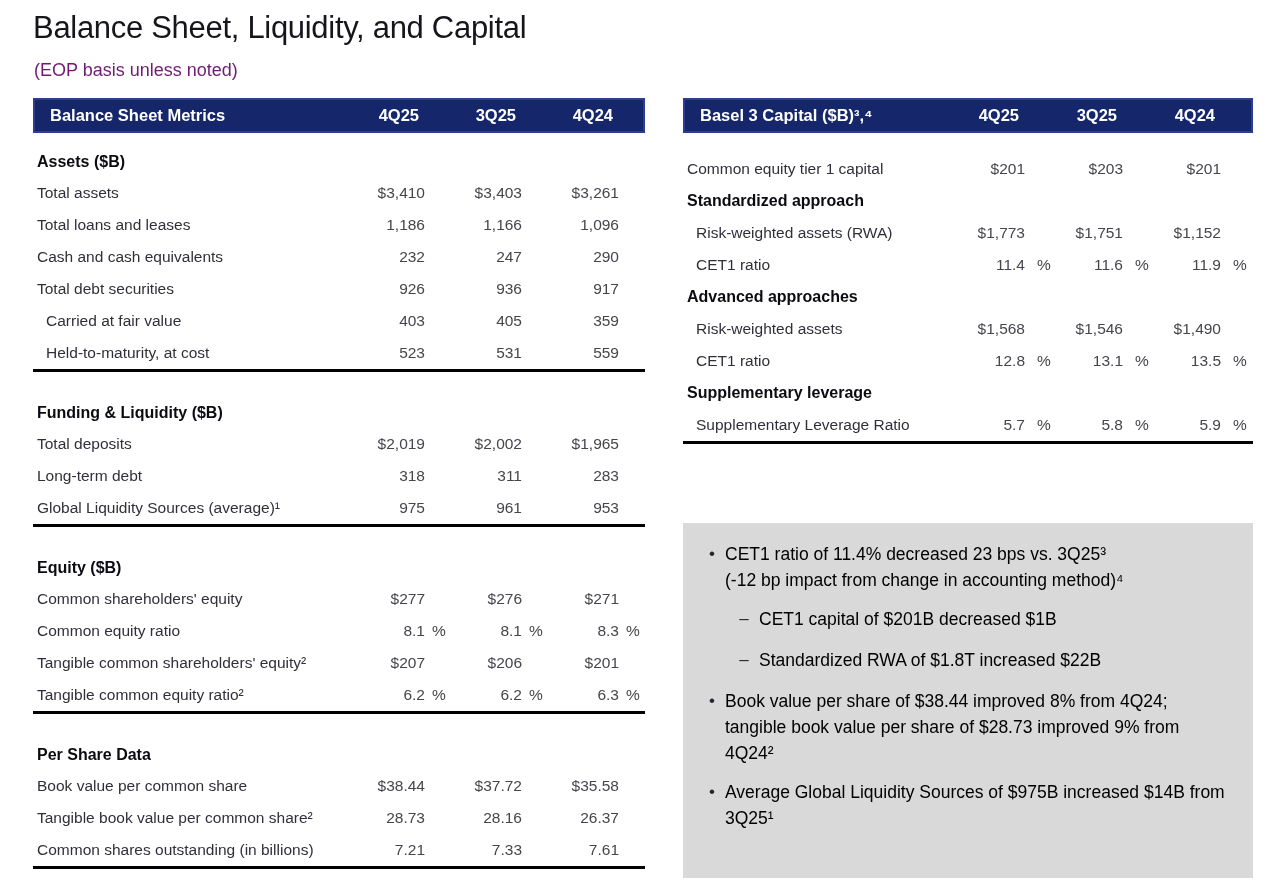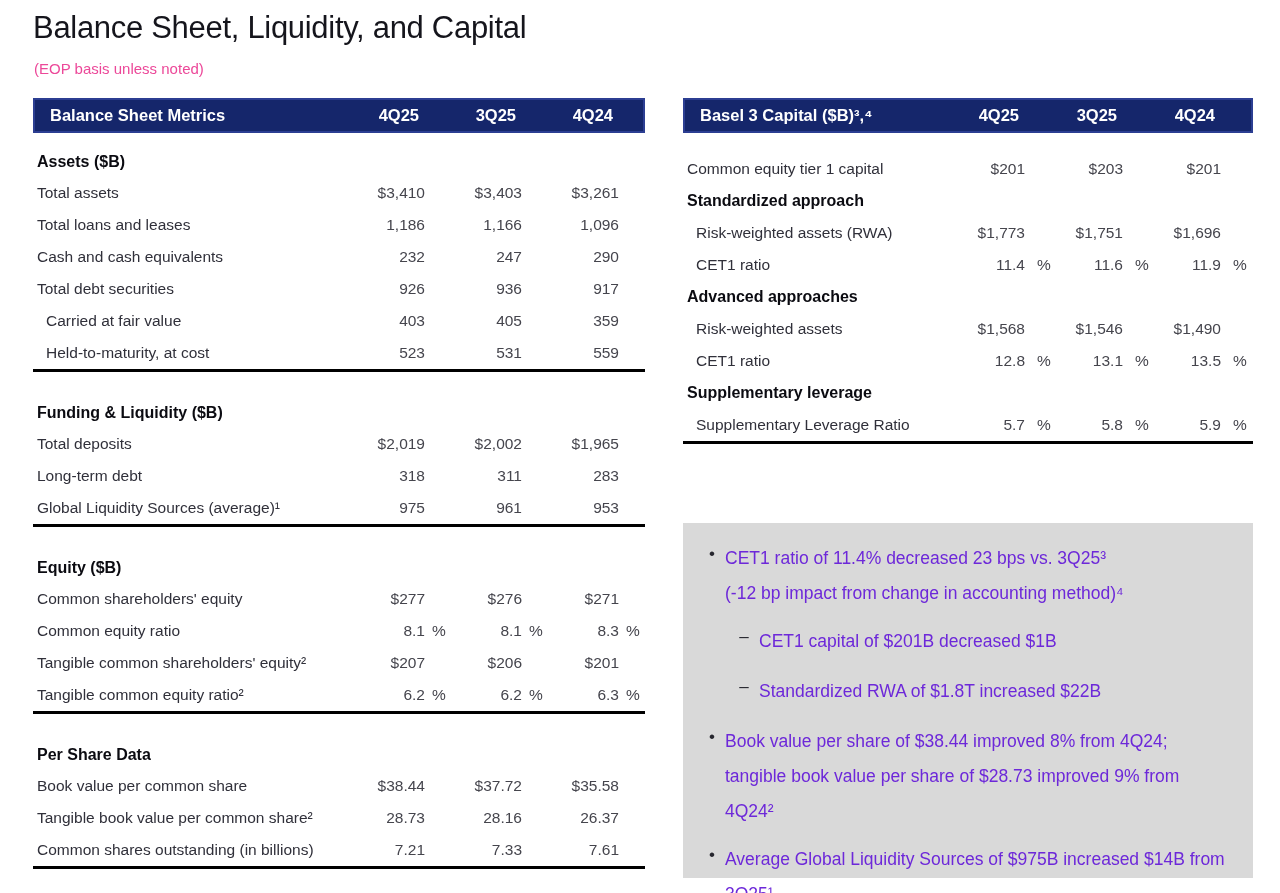--- a/index.html
+++ b/index.html
@@ -2,21 +2,21 @@
 <html><head>
 <meta charset="utf-8">
 <style>
   * { margin:0; padding:0; box-sizing:border-box; }
   html,body { width:1280px; height:893px; background:#ffffff; overflow:hidden;
     font-family:"Liberation Sans","DejaVu Sans",sans-serif; }
   .page { position:relative; width:1280px; height:893px; background:#fff; }
 
   .title { position:absolute; left:33px; top:10px; font-size:31px; font-weight:400;
     color:#15151c; letter-spacing:-0.3px; }
-  .subtitle { position:absolute; left:34px; top:60px; font-size:15px; color:#ec4899; }
+  .subtitle { position:absolute; left:34px; top:60px; font-size:18px; color:#701a75; }
 
   .panel { position:absolute; top:98px; }
   .panel-left { left:33px; width:612px; }
   .panel-right { left:683px; width:570px; }
 
   .thead { display:flex; align-items:center; height:35px; background:#15266b;
     border:2px solid #2c3e92; padding:0 4px 0 15px; }
   .thead .hlabel { flex:1; color:#fff; font-weight:700; font-size:16.5px; }
   .thead .hcol { color:#fff; font-weight:700; font-size:16.5px; text-align:right; }
   .panel-left .thead .hcol { width:71px; margin-right:26px; }
@@ -44,21 +44,21 @@
 
   .rt-body { border-bottom:3px solid #000; padding-top:20px; }
 
   .callout { position:absolute; left:683px; top:523px; width:570px; height:355px;
     background:#d9d9d9; padding:18px 24px 0 16px; }
   .c-item { display:flex; margin-bottom:13px; }
   .c-item .marker { width:26px; text-align:center; font-size:17px; color:#26262e;
     flex:none; line-height:25px; }
   .c-item.lvl2 { padding-left:30px; margin-bottom:15px; }
   .c-item.lvl2 .marker { width:30px; }
-  .c-item .c-text { flex:1; font-size:17.5px; color:#6d28d9; line-height:35px;
+  .c-item .c-text { flex:1; font-size:17.5px; color:#000000; line-height:26px;
     white-space:pre-line; }
 </style>
 </head>
 <body>
 
 <div class="page">
 
   <div class="title">Balance Sheet, Liquidity, and Capital</div>
   <div class="subtitle">(EOP basis unless noted)</div>
 
@@ -355,21 +355,21 @@
           <div class="rlabel indent">Risk-weighted assets (RWA)</div>
           <div class="vcell">
             <span class="vnum">$1,773</span>
             <span class="vpct"></span>
           </div>
           <div class="vcell">
             <span class="vnum">$1,751</span>
             <span class="vpct"></span>
           </div>
           <div class="vcell">
-            <span class="vnum">$1,696</span>
+            <span class="vnum">$1,152</span>
             <span class="vpct"></span>
           </div>
         </div>
         <div class="row">
           <div class="rlabel indent">CET1 ratio</div>
           <div class="vcell">
             <span class="vnum">11.4</span>
             <span class="vpct">%</span>
           </div>
           <div class="vcell">

